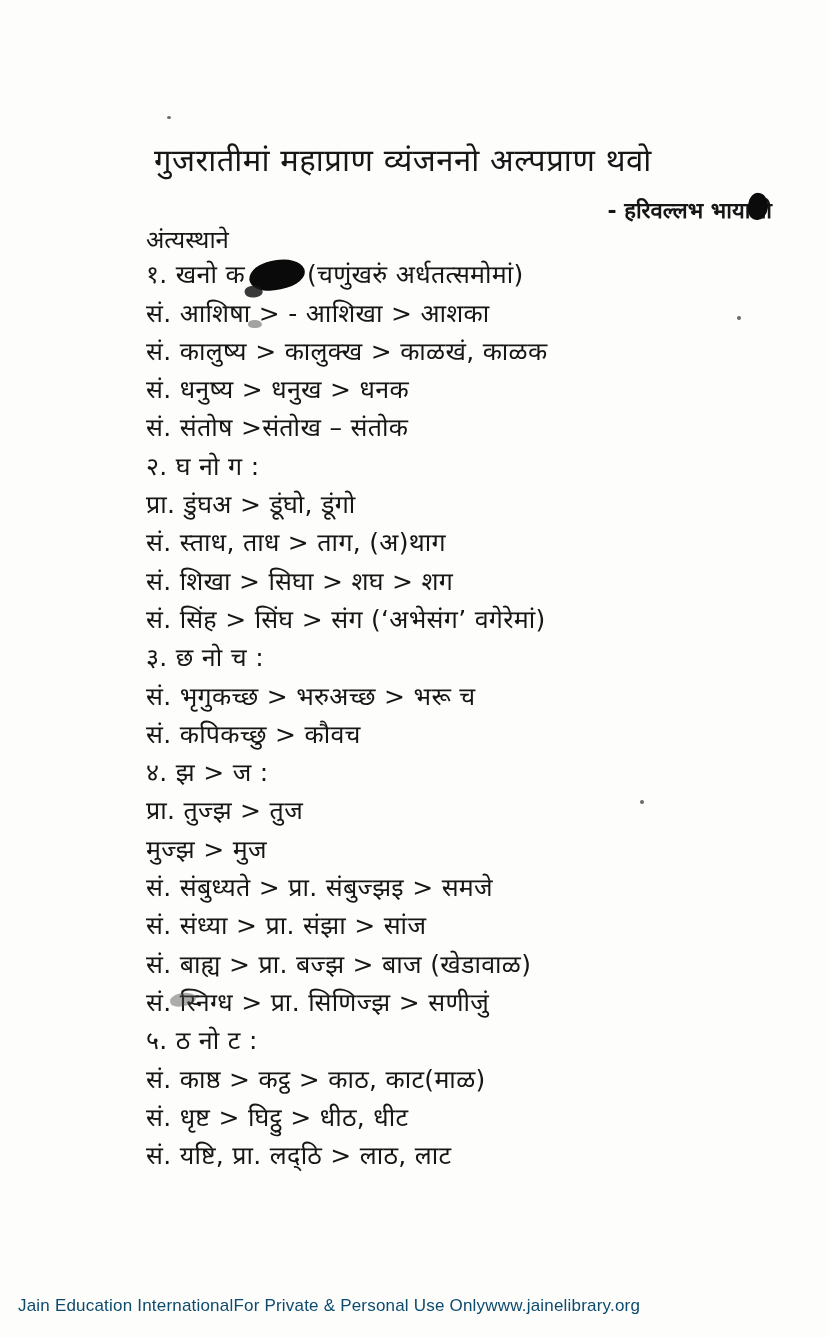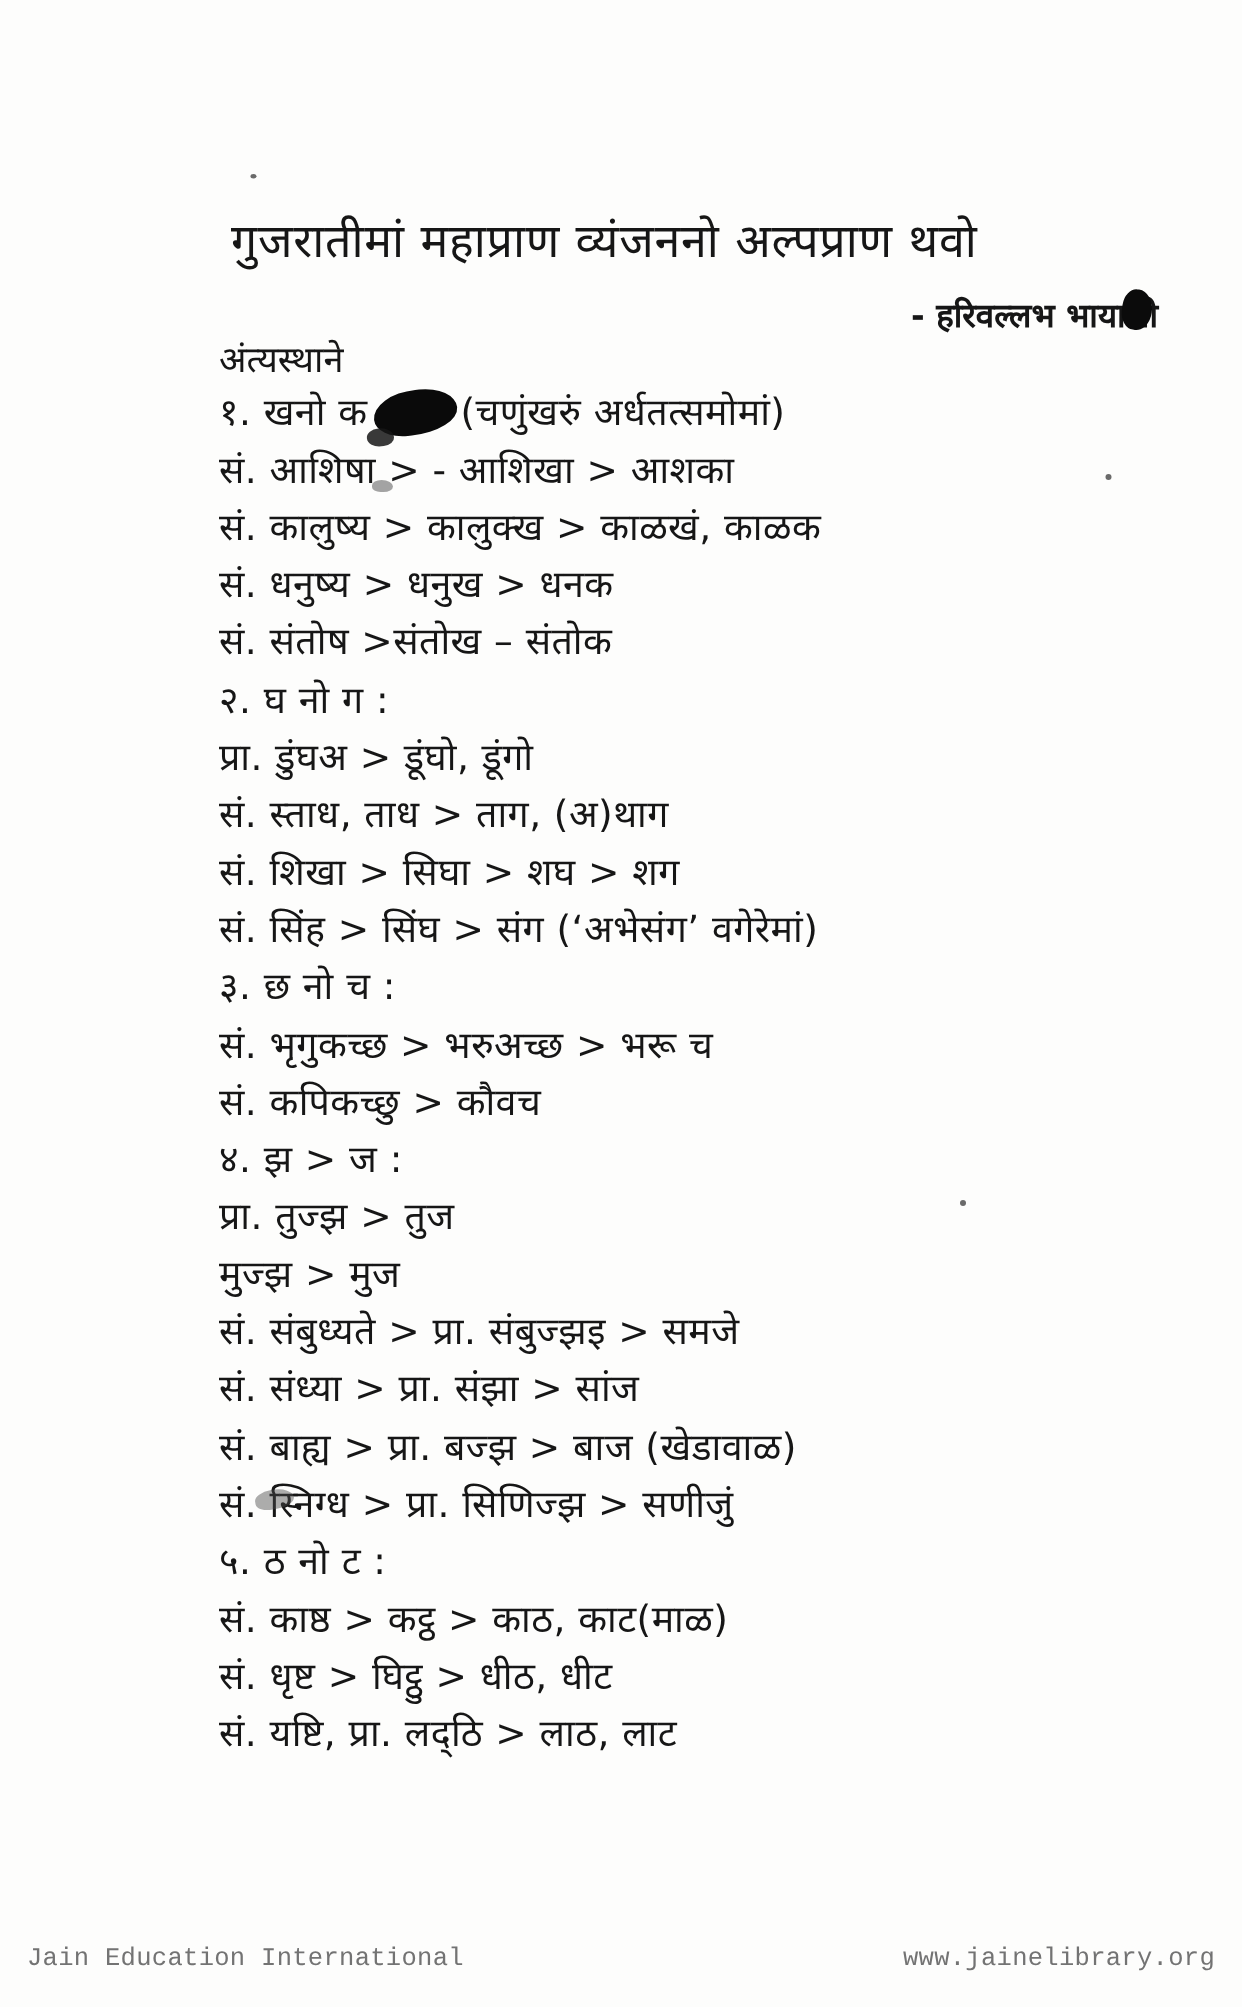--- a/index.html
+++ b/index.html
@@ -100,26 +100,26 @@
   }
   .speck-1 { left: 737px; top: 316px; width: 4px; height: 4px; }
   .speck-2 { left: 640px; top: 800px; width: 4px; height: 4px; }
   .speck-3 { left: 167px; top: 116px; width: 4px; height: 3px; }
   .footer {
     position: absolute;
     left: 0;
     right: 0;
     bottom: 22px;
     display: flex;
-    justify-content: space-between;
+    justify-content: flex-start;
     padding: 0 18px;
     box-sizing: border-box;
-    font-family: Liberation Mono, monospace;
+    font-family: Liberation Sans, sans-serif;
     font-size: 17px;
-    color: #737373;
+    color: #0c4a6e;
     letter-spacing: 0.2px;
   }
 </style>
 </head>
 <body>
 
 <div class="page">
 
   <div class="doc-title">गुजरातीमां महाप्राण व्यंजननो अल्पप्राण थवो</div>
 
@@ -160,16 +160,17 @@
   </div>
 
   <div class="smudge smudge-snigdha"></div>
   <div class="smudge smudge-dash"></div>
   <div class="speck speck-1"></div>
   <div class="speck speck-2"></div>
   <div class="speck speck-3"></div>
 
   <div class="footer">
     <span>Jain Education International</span>
+    <span>For Private &amp; Personal Use Only</span>
     <span>www.jainelibrary.org</span>
   </div>
 
 </div>
 
 </body></html>

